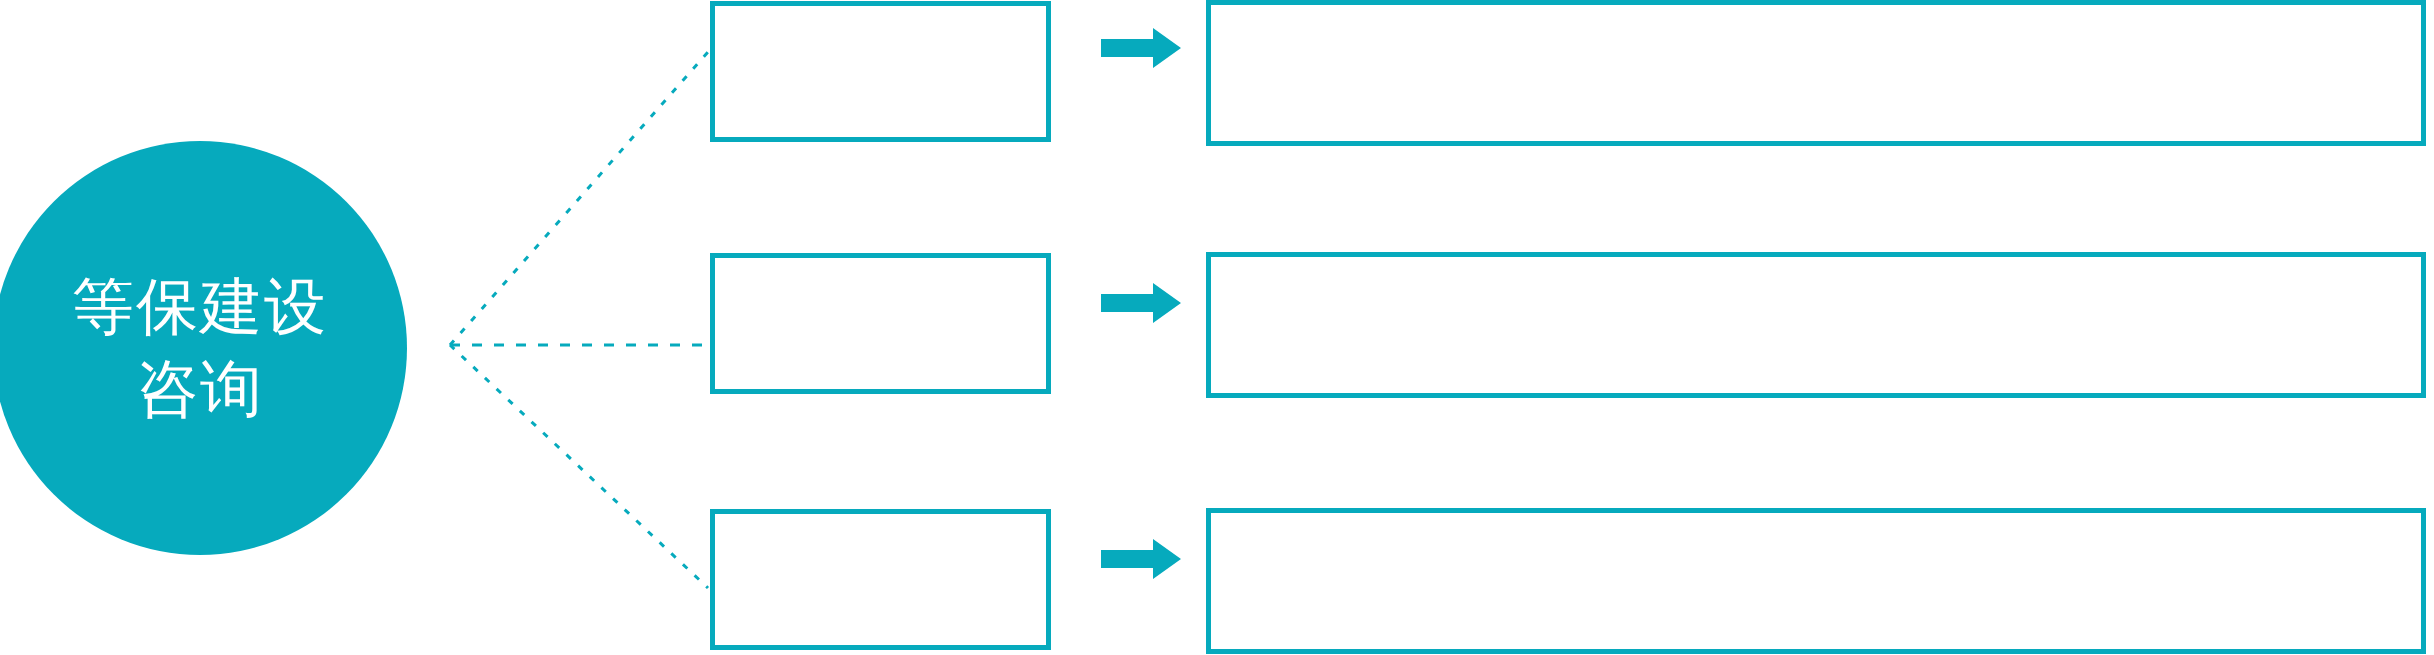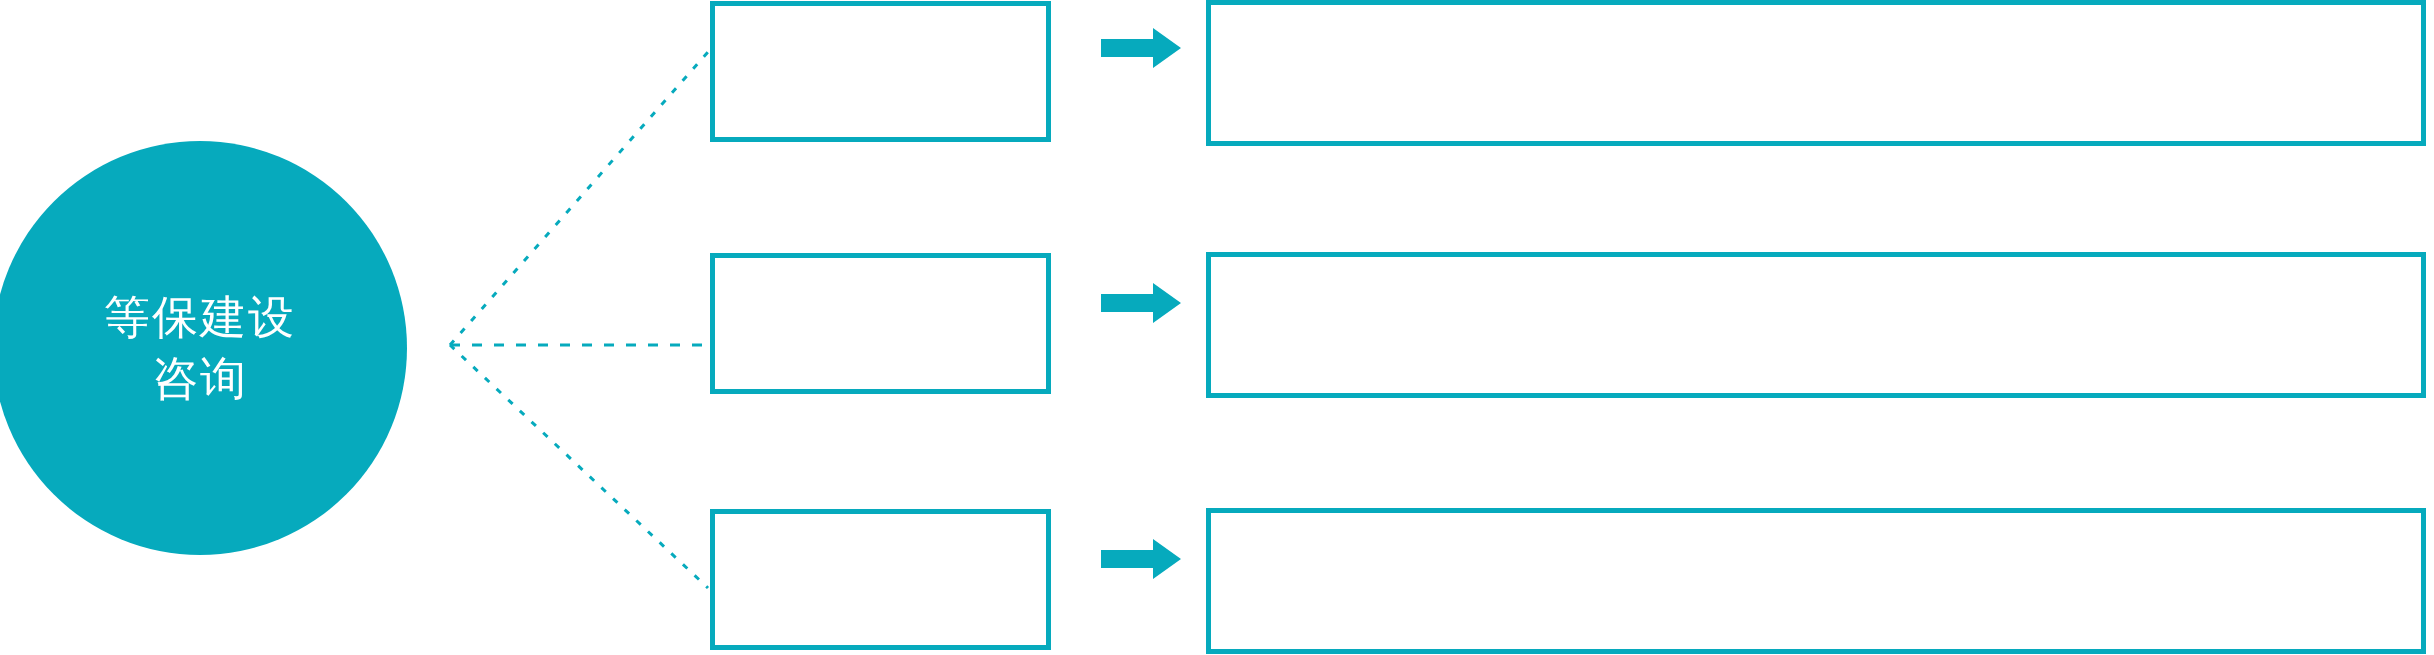--- a/index.html
+++ b/index.html
@@ -28,21 +28,21 @@
     border-radius: 50%;
     background: #06aabd;
     display: flex;
     flex-direction: column;
     align-items: center;
     justify-content: center;
     box-sizing: border-box;
   }
   .hub-line {
     color: #ffffff;
-    font-size: 46px;
+    font-size: 62px;
     line-height: 1.32;
     letter-spacing: 2px;
     font-weight: 400;
     text-align: center;
     white-space: pre;
   }
 
   
   .connectors {
     position: absolute;

